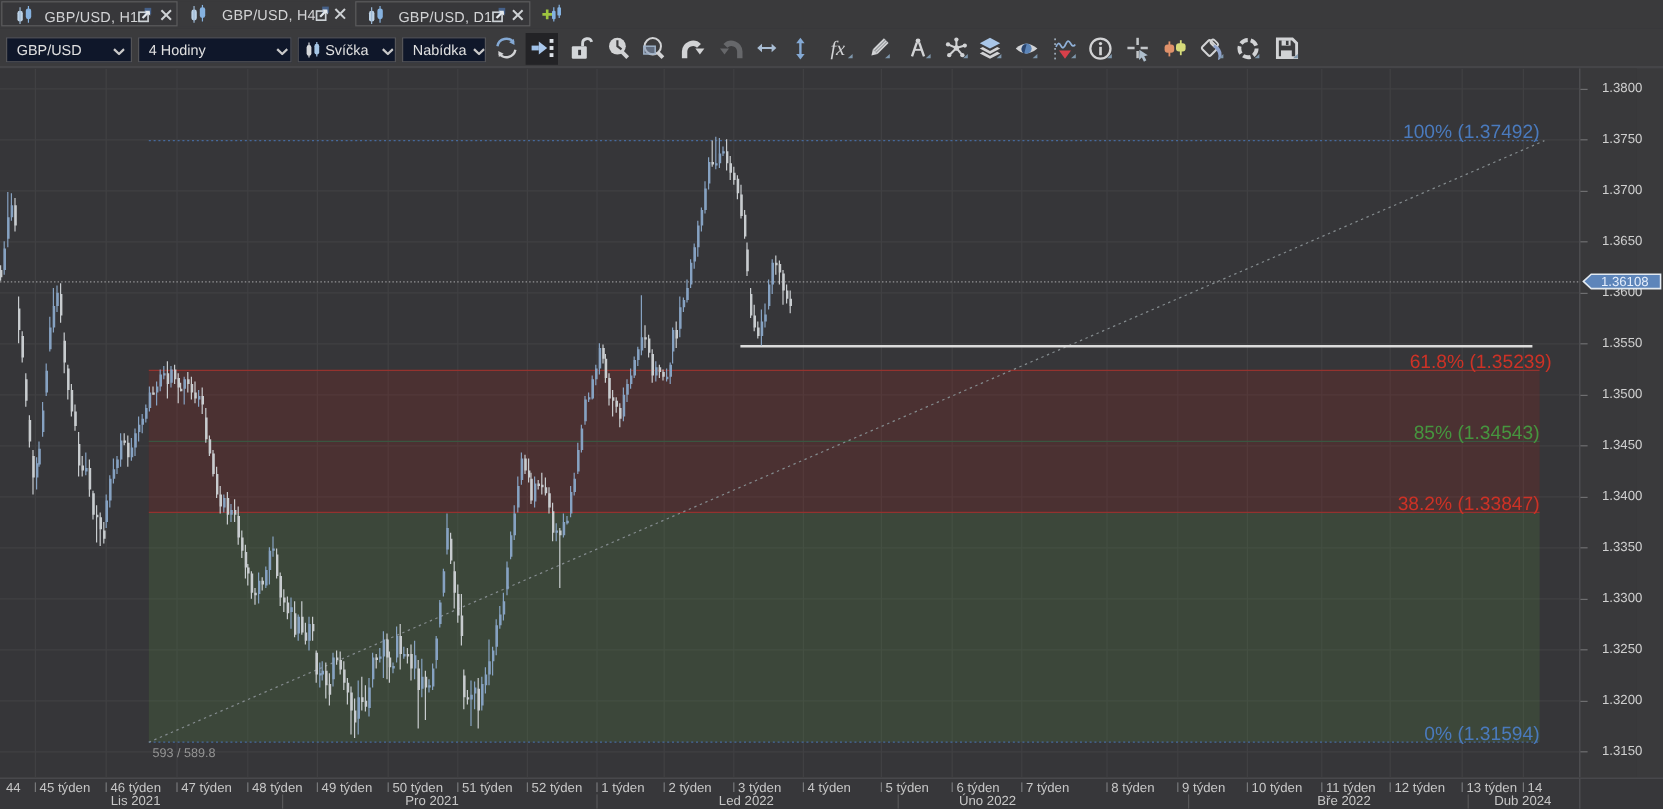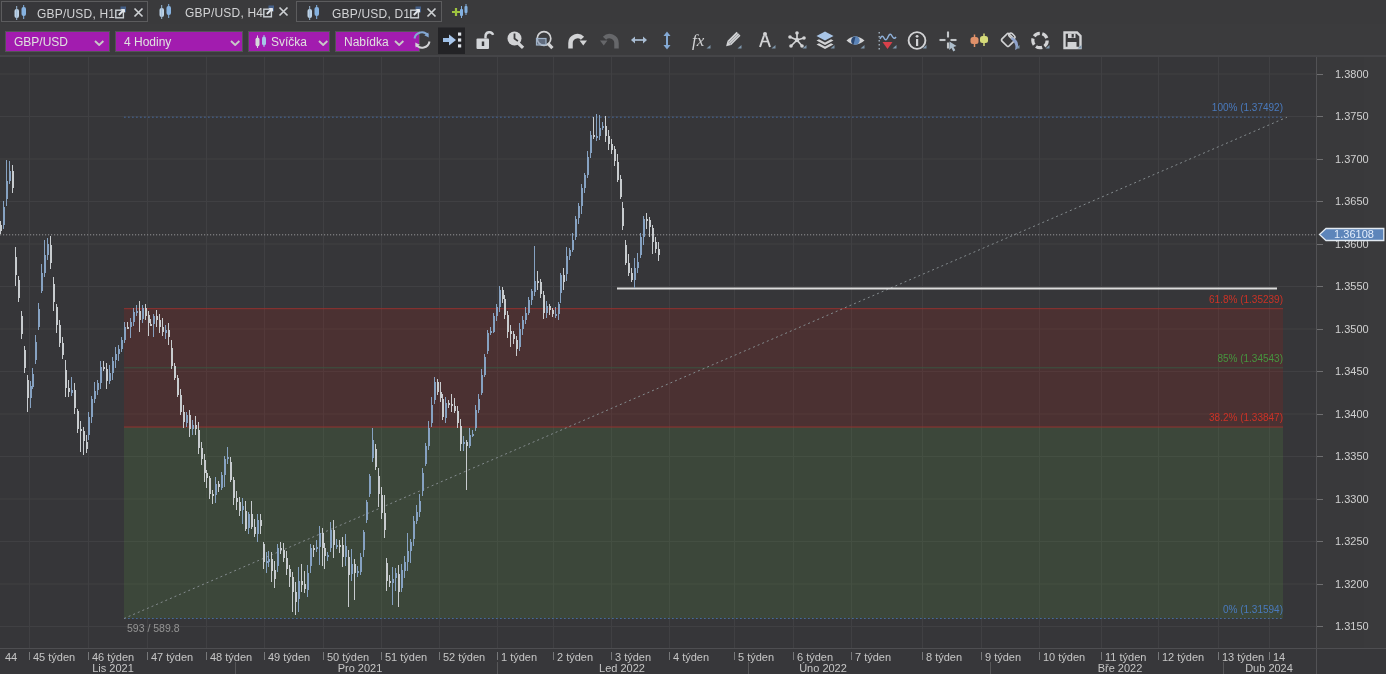--- a/index.html
+++ b/index.html
@@ -1,30 +1,30 @@
 <!DOCTYPE html>
 <html><head><meta charset="utf-8"><style>
 *{margin:0;padding:0;box-sizing:border-box}
 html,body{width:1386px;height:674px;overflow:hidden;background:#3a3a3c;font-family:"Liberation Sans",sans-serif;}
 #app{position:relative;width:1386px;height:674px;background:#3a3a3c}
 .tabbar{position:absolute;left:0;top:0;width:1386px;height:24px;background:#3a3a3c}
 .tab{position:absolute;top:1px;height:21px;background:#37373a;border:1px solid #5c5c5e}
 .tab.active{background:#3a3a3c;border:none}
 .tab .ttxt{position:absolute;top:4.5px;font-size:12px;letter-spacing:0.2px;color:#d2d3d5;white-space:nowrap}
 .toolbar{position:absolute;left:0;top:24px;width:1386px;height:33px;background:#3b3b3d}
-.dd{position:absolute;top:7px;height:21px;background:#a21caf;border:1px solid #545457;color:#e0e0e0;font-size:12px;line-height:19px}
+.dd{position:absolute;top:7px;height:21px;background:#0f172a;border:1px solid #545457;color:#e0e0e0;font-size:12px;line-height:19px}
 .dd .lbl{position:absolute;left:8px;top:1px}
 .chart{position:absolute;left:0;top:57px;width:1316px;height:591px;background:#363639;overflow:hidden}
 .paxis{position:absolute;left:1317px;top:57px;width:69px;height:591px;background:#39393b;border-left:1px solid #525255}
 .paxis{left:1316px;width:48px}
 .plabel{position:absolute;left:18px;font-size:11px;color:#d0d0d0}
 .taxis{position:absolute;left:0;top:648px;width:1386px;height:26px;background:#37373a;border-top:1px solid #4e4e51}
 .wl{position:absolute;top:2px;font-size:11px;color:#c6c6c6;white-space:nowrap}
 .ml{position:absolute;top:13px;font-size:11px;color:#c6c6c6;white-space:nowrap}
-.fibl{position:absolute;font-size:10px;white-space:nowrap}
+.fibl{position:absolute;font-size:16px;white-space:nowrap}
 </style></head>
 <body>
 <div id="app">
 
 <div class="tabbar">
  <div class="tab" style="left:1px;width:147px">
    <svg style="position:absolute;left:11px;top:3px" width="17" height="16" viewBox="0 0 17 16">
 <rect x="1.5" y="4" width="4.5" height="9" rx="2" fill="#bdd2e6"></rect>
           <line x1="3.7" y1="1" x2="3.7" y2="15" stroke="#9cb8d4" stroke-width="1"></line>
 <rect x="8.5" y="2" width="4.5" height="9" rx="2" fill="#86b2e0"></rect>
@@ -104,21 +104,21 @@
   <svg style="position:absolute;left:5px;top:3px" width="14" height="14" viewBox="0 0 14 14">
    <rect x="1.5" y="2.5" width="4" height="9" rx="2" fill="#d6d8da"></rect>
           <line x1="3.5" y1="0.5" x2="3.5" y2="13" stroke="#d6d8da"></line>
    <rect x="8" y="1.5" width="4" height="9" rx="2" fill="#a6c6e6"></rect>
           <line x1="10" y1="0" x2="10" y2="12" stroke="#a6c6e6"></line>
   </svg>
         <svg style="position:absolute;left:69px;top:8px" width="10" height="6" viewBox="0 0 10 6">
           <path d="M1 1l4.2 4 4.2-4" fill="none" stroke="#c8c8c8" stroke-width="1.9"></path>
         </svg>
       </div>
-<div class="dd" style="left:335px;width:85px">
+<div class="dd" style="left:335px;width:70px">
         <span class="lbl">Nabídka</span>
         <svg style="position:absolute;left:58px;top:8px" width="10" height="6" viewBox="0 0 10 6">
           <path d="M1 1l4.2 4 4.2-4" fill="none" stroke="#c8c8c8" stroke-width="1.9"></path>
         </svg>
       </div>
 <svg style="position:absolute;left:0;top:4px;overflow:visible" width="1100" height="30" viewBox="0 0 1100 30">
         <g transform="translate(0,3)">
           <g transform="translate(412,0)">
             <path d="M2.5 7.5A7.5 7.5 0 0 1 16 4.5" fill="none" stroke="#84a9d4" stroke-width="2"></path>
             <path d="M16.8 6.5l-.5-5-4 2.8z" fill="#84a9d4"></path>
@@ -326,21 +326,21 @@
 
 <g transform="translate(0,-57)">
 <path d="M3.5 201v28 M6.5 160v46 M9.5 161v23 M30.5 381v27 M32.5 368v21 M35.5 335v29 M38.5 303v27 M41.5 264v29 M44.5 240v37 M47.5 238v22 M71.5 377v19 M88.5 412v28 M91.5 396v27 M94.5 382v21 M97.5 380v15 M100.5 361v28 M109.5 365v19 M112.5 357v23 M115.5 347v21 M118.5 345v16 M121.5 337v15 M124.5 322v21 M130.5 318v20 M133.5 308v18 M136.5 305v11 M142.5 305v18 M153.5 314v23 M165.5 325v14 M186.5 412v15 M192.5 420v15 M215.5 477v26 M221.5 472v18 M224.5 456v31 M227.5 447v17 M242.5 498v26 M248.5 512v22 M257.5 514v28 M266.5 552v21 M268.5 551v16 M277.5 544v28 M298.5 567v45 M307.5 565v32 M310.5 544v29 M316.5 540v12 M319.5 526v39 M327.5 552v9 M330.5 522v30 M336.5 539v10 M345.5 534v32 M351.5 549v32 M357.5 566v11 M360.5 553v22 M363.5 530v27 M366.5 500v23 M369.5 474v23 M372.5 428v34 M392.5 567v38 M395.5 568v23 M401.5 564v28 M404.5 556v22 M407.5 533v38 M410.5 539v24 M413.5 516v30 M416.5 505v19 M419.5 494v23 M422.5 468v28 M425.5 443v23 M428.5 421v29 M431.5 397v30 M434.5 377v27 M445.5 397v26 M463.5 436v15 M469.5 428v20 M472.5 430v7 M475.5 405v26 M478.5 394v19 M481.5 369v26 M484.5 354v23 M487.5 330v24 M490.5 327v8 M493.5 313v20 M496.5 304v17 M499.5 286v26 M519.5 323v28 M522.5 316v19 M525.5 307v17 M528.5 297v18 M531.5 289v16 M534.5 246v50 M546.5 301v17 M555.5 307v11 M558.5 302v18 M560.5 273v30 M566.5 247v34 M569.5 248v12 M572.5 233v19 M575.5 216v24 M578.5 203v21 M581.5 184v30 M584.5 173v20 M587.5 151v27 M590.5 131v27 M596.5 114v27 M599.5 115v25 M602.5 122v8 M634.5 258v30 M637.5 253v20 M640.5 233v25 M643.5 216v29" stroke="#86a2c2" stroke-width="1" fill="none"></path>
 <path d="M0.5 221v13 M12.5 165v28 M15.5 247v39 M18.5 276v26 M21.5 311v28 M24.5 346v27 M27.5 375v37 M50.5 236v33 M53.5 277v34 M56.5 304v29 M59.5 320v27 M62.5 337v22 M65.5 360v37 M68.5 380v17 M74.5 383v31 M77.5 409v24 M80.5 421v31 M83.5 427v28 M86.5 435v18 M103.5 361v10 M106.5 363v26 M127.5 322v7 M139.5 301v31 M145.5 304v16 M148.5 311v25 M150.5 319v7 M156.5 310v17 M159.5 314v19 M162.5 318v18 M168.5 323v22 M171.5 340v29 M174.5 363v17 M177.5 375v22 M180.5 389v26 M183.5 405v23 M189.5 410v27 M195.5 416v19 M198.5 422v32 M201.5 442v23 M204.5 454v28 M206.5 470v18 M209.5 476v23 M212.5 490v14 M218.5 481v11 M230.5 457v25 M233.5 477v28 M236.5 491v19 M239.5 497v19 M245.5 501v30 M251.5 501v28 M254.5 519v18 M260.5 514v20 M263.5 542v27 M271.5 552v30 M274.5 561v27 M280.5 542v12 M283.5 543v19 M286.5 551v24 M289.5 565v22 M292.5 572v40 M295.5 582v33 M301.5 564v28 M304.5 571v22 M313.5 545v12 M322.5 528v38 M324.5 543v26 M333.5 520v38 M339.5 540v13 M342.5 537v30 M348.5 550v57 M354.5 559v41 M375.5 444v26 M378.5 468v39 M381.5 487v32 M384.5 495v43 M386.5 558v33 M389.5 575v12 M398.5 565v42 M437.5 379v16 M440.5 382v20 M442.5 394v26 M448.5 400v8 M451.5 394v18 M454.5 398v15 M457.5 406v22 M460.5 419v32 M466.5 440v50 M502.5 287v16 M504.5 295v24 M507.5 311v27 M510.5 325v22 M513.5 331v13 M516.5 336v20 M537.5 271v19 M540.5 279v19 M543.5 291v28 M549.5 304v11 M552.5 308v9 M563.5 268v22 M593.5 117v22 M605.5 116v26 M608.5 130v20 M611.5 139v15 M614.5 146v20 M617.5 154v28 M620.5 175v24 M622.5 202v28 M625.5 240v25 M628.5 254v22 M631.5 268v14 M646.5 213v16 M649.5 217v20 M652.5 225v29 M655.5 237v16 M658.5 242v19" stroke="#c8cccf" stroke-width="1" fill="none"></path>
 <path d="M3 207h2v18h-2zM6 181h2v18h-2zM9 171h2v10h-2zM30 386h2v12h-2zM32 374h2v13h-2zM35 342h2v18h-2zM38 309h2v18h-2zM41 273h2v18h-2zM44 255h2v18h-2zM47 244h2v11h-2zM71 390h2v3h-2zM88 417h2v18h-2zM91 399h2v18h-2zM94 391h2v8h-2zM97 383h2v7h-2zM100 367h2v16h-2zM109 373h2v8h-2zM112 361h2v12h-2zM115 354h2v6h-2zM118 349h2v5h-2zM121 340h2v9h-2zM124 327h2v13h-2zM130 322h2v5h-2zM133 312h2v10h-2zM136 311h2v2h-2zM142 308h2v11h-2zM153 316h2v8h-2zM165 330h2v3h-2zM186 415h2v8h-2zM192 425h2v4h-2zM215 484h2v11h-2zM221 475h2v13h-2zM224 459h2v16h-2zM227 457h2v2h-2zM242 506h2v4h-2zM248 514h2v14h-2zM257 520h2v14h-2zM266 561h2v2h-2zM268 559h2v3h-2zM277 548h2v18h-2zM298 581h2v18h-2zM307 573h2v17h-2zM310 548h2v18h-2zM316 547h2v2h-2zM319 533h2v14h-2zM327 555h2v2h-2zM330 530h2v18h-2zM336 545h2v2h-2zM345 546h2v11h-2zM351 564h2v10h-2zM357 571h2v2h-2zM360 557h2v15h-2zM363 532h2v18h-2zM366 502h2v18h-2zM369 476h2v18h-2zM372 440h2v18h-2zM392 579h2v4h-2zM395 573h2v5h-2zM401 570h2v18h-2zM404 562h2v9h-2zM407 551h2v11h-2zM410 542h2v9h-2zM413 521h2v18h-2zM416 512h2v9h-2zM419 501h2v11h-2zM422 473h2v18h-2zM425 446h2v18h-2zM428 428h2v18h-2zM431 405h2v18h-2zM434 382h2v18h-2zM445 403h2v15h-2zM463 442h2v2h-2zM469 435h2v11h-2zM472 434h2v2h-2zM475 410h2v18h-2zM478 399h2v11h-2zM481 375h2v18h-2zM484 357h2v18h-2zM487 333h2v18h-2zM490 331h2v2h-2zM493 316h2v16h-2zM496 307h2v9h-2zM499 290h2v17h-2zM519 329h2v18h-2zM522 320h2v9h-2zM525 313h2v7h-2zM528 300h2v13h-2zM531 291h2v9h-2zM534 281h2v11h-2zM546 306h2v7h-2zM555 314h2v2h-2zM558 304h2v10h-2zM560 275h2v18h-2zM566 256h2v18h-2zM569 250h2v6h-2zM572 240h2v10h-2zM575 219h2v18h-2zM578 206h2v12h-2zM581 188h2v18h-2zM584 175h2v13h-2zM587 157h2v18h-2zM590 135h2v18h-2zM596 136h2v2h-2zM599 128h2v8h-2zM602 126h2v2h-2zM634 268h2v12h-2zM637 262h2v6h-2zM640 237h2v18h-2zM643 219h2v18h-2z" fill="#86a2c2"></path>
 <path d="M0 225h2v6h-2zM12 171h2v17h-2zM15 257h2v18h-2zM18 280h2v18h-2zM21 316h2v18h-2zM24 350h2v18h-2zM27 380h2v18h-2zM50 245h2v18h-2zM53 284h2v18h-2zM56 307h2v18h-2zM59 325h2v18h-2zM62 343h2v12h-2zM65 370h2v18h-2zM68 388h2v4h-2zM74 390h2v18h-2zM77 411h2v18h-2zM80 429h2v2h-2zM83 431h2v10h-2zM86 442h2v7h-2zM103 367h2v2h-2zM106 369h2v12h-2zM127 327h2v2h-2zM139 311h2v9h-2zM145 308h2v8h-2zM148 315h2v8h-2zM150 324h2v2h-2zM156 316h2v4h-2zM159 320h2v7h-2zM162 327h2v5h-2zM168 330h2v7h-2zM171 348h2v18h-2zM174 366h2v12h-2zM177 378h2v17h-2zM180 395h2v17h-2zM183 412h2v10h-2zM189 415h2v14h-2zM195 425h2v4h-2zM198 430h2v18h-2zM201 448h2v11h-2zM204 460h2v13h-2zM206 473h2v5h-2zM209 478h2v16h-2zM212 494h2v2h-2zM218 484h2v3h-2zM230 462h2v18h-2zM233 480h2v18h-2zM236 498h2v4h-2zM239 502h2v9h-2zM245 511h2v18h-2zM251 514h2v13h-2zM254 527h2v7h-2zM260 520h2v6h-2zM263 544h2v18h-2zM271 559h2v12h-2zM274 570h2v9h-2zM280 548h2v2h-2zM283 550h2v8h-2zM286 558h2v11h-2zM289 569h2v8h-2zM292 577h2v15h-2zM295 592h2v10h-2zM301 581h2v4h-2zM304 584h2v5h-2zM313 548h2v2h-2zM322 533h2v15h-2zM324 548h2v8h-2zM333 530h2v15h-2zM339 545h2v2h-2zM342 545h2v12h-2zM348 557h2v18h-2zM354 564h2v9h-2zM375 449h2v18h-2zM378 476h2v18h-2zM381 495h2v18h-2zM384 513h2v17h-2zM386 563h2v18h-2zM389 581h2v2h-2zM398 574h2v18h-2zM437 382h2v10h-2zM440 392h2v6h-2zM442 399h2v18h-2zM448 403h2v2h-2zM451 404h2v2h-2zM454 406h2v5h-2zM457 411h2v12h-2zM460 426h2v18h-2zM466 442h2v4h-2zM502 290h2v9h-2zM504 299h2v16h-2zM507 315h2v17h-2zM510 331h2v3h-2zM513 334h2v5h-2zM516 340h2v9h-2zM537 281h2v2h-2zM540 282h2v12h-2zM543 295h2v18h-2zM549 306h2v4h-2zM552 310h2v4h-2zM563 275h2v7h-2zM593 135h2v2h-2zM605 126h2v10h-2zM608 136h2v8h-2zM611 144h2v6h-2zM614 149h2v12h-2zM617 162h2v18h-2zM620 179h2v18h-2zM622 208h2v18h-2zM625 245h2v18h-2zM628 263h2v10h-2zM631 273h2v7h-2zM646 219h2v2h-2zM649 220h2v7h-2zM652 228h2v14h-2zM655 242h2v7h-2zM658 249h2v6h-2z" fill="#c8cccf"></path>
 </g>
 </svg>
 
 <div class="fibl" style="right:33px;top:45px;color:#4a7abd">100% (1.37492)</div>
-<div class="fibl" style="right:33px;top:237px;color:#cd3226">61.8% (1.35239)</div>
+<div class="fibl" style="right:23px;top:237px;color:#cd3226">61.8% (1.35239)</div>
 <div class="fibl" style="right:33px;top:296px;color:#46953f">85% (1.34543)</div>
 <div class="fibl" style="right:33px;top:355px;color:#cd3226">38.2% (1.33847)</div>
 <div class="fibl" style="right:33px;top:547px;color:#4a7abd">0% (1.31594)</div>
 <div class="fibl" style="left:127px;top:565px;color:#949494;font-size:10.5px">593 / 589.8</div>
 
 </div>
 <div class="paxis">
       <div style="position:absolute;left:0;top:17px;width:6px;height:1px;background:#6e6e70"></div>
       <div style="position:absolute;left:0;top:59px;width:6px;height:1px;background:#6e6e70"></div>
       <div style="position:absolute;left:0;top:102px;width:6px;height:1px;background:#6e6e70"></div>

